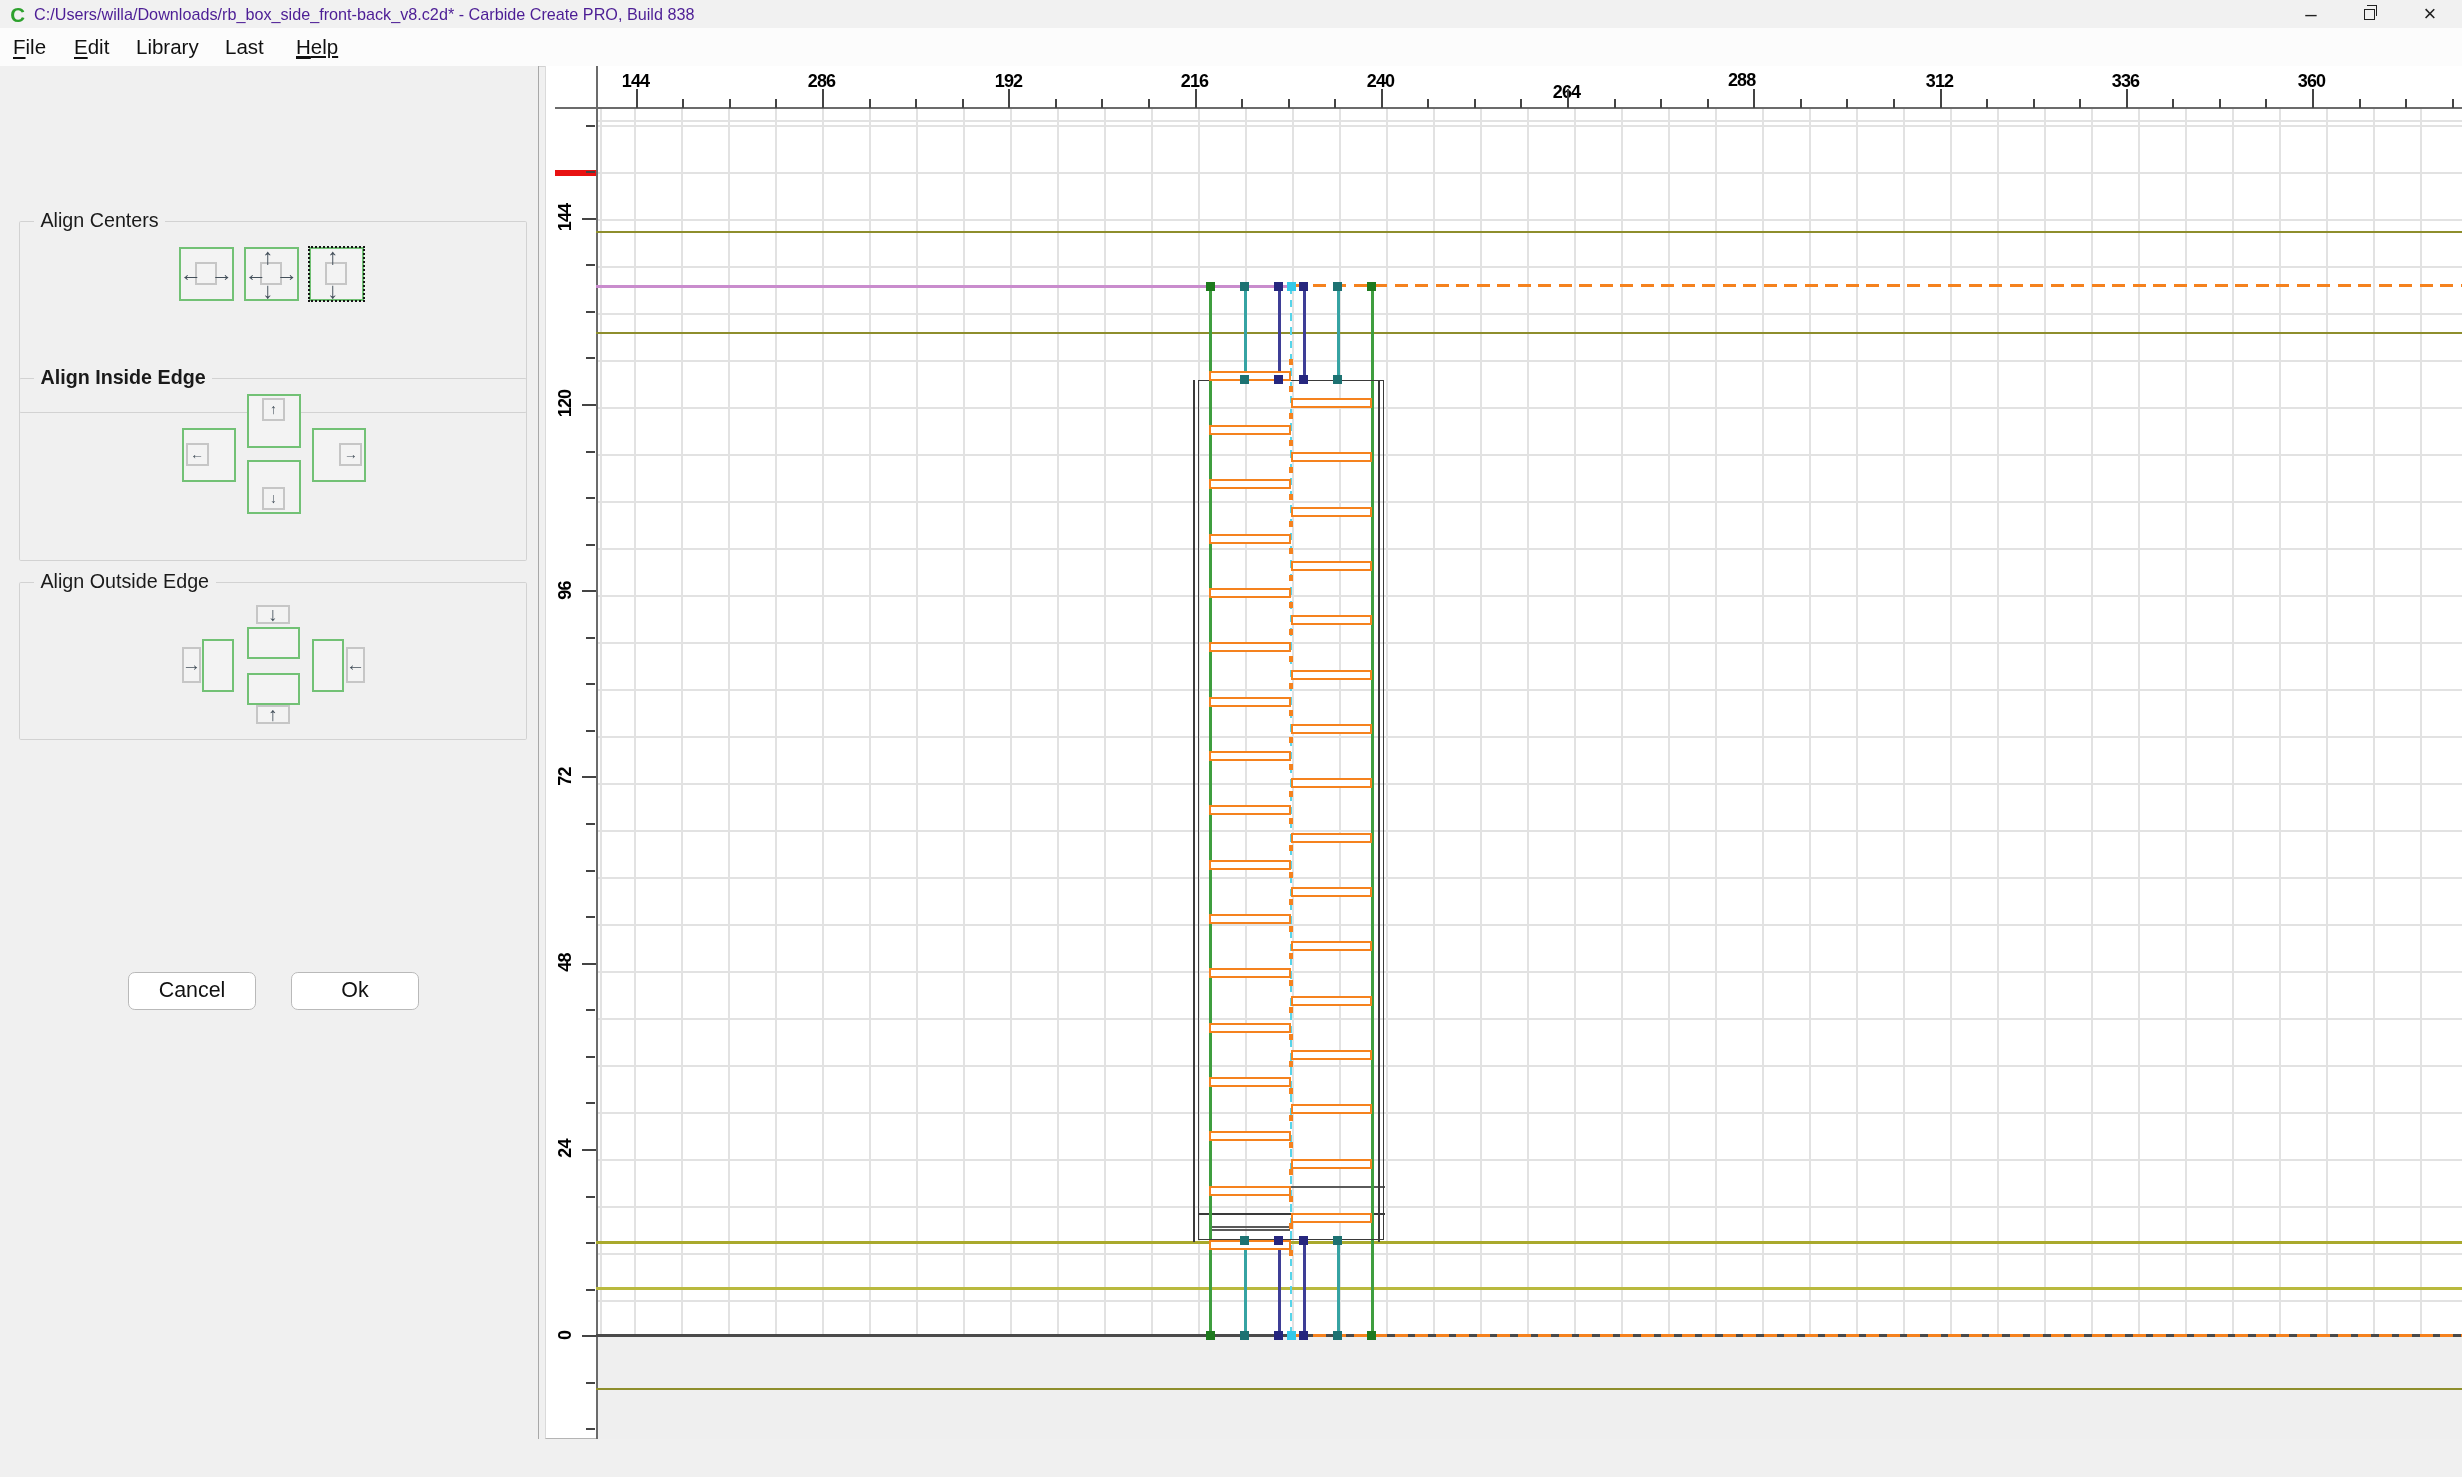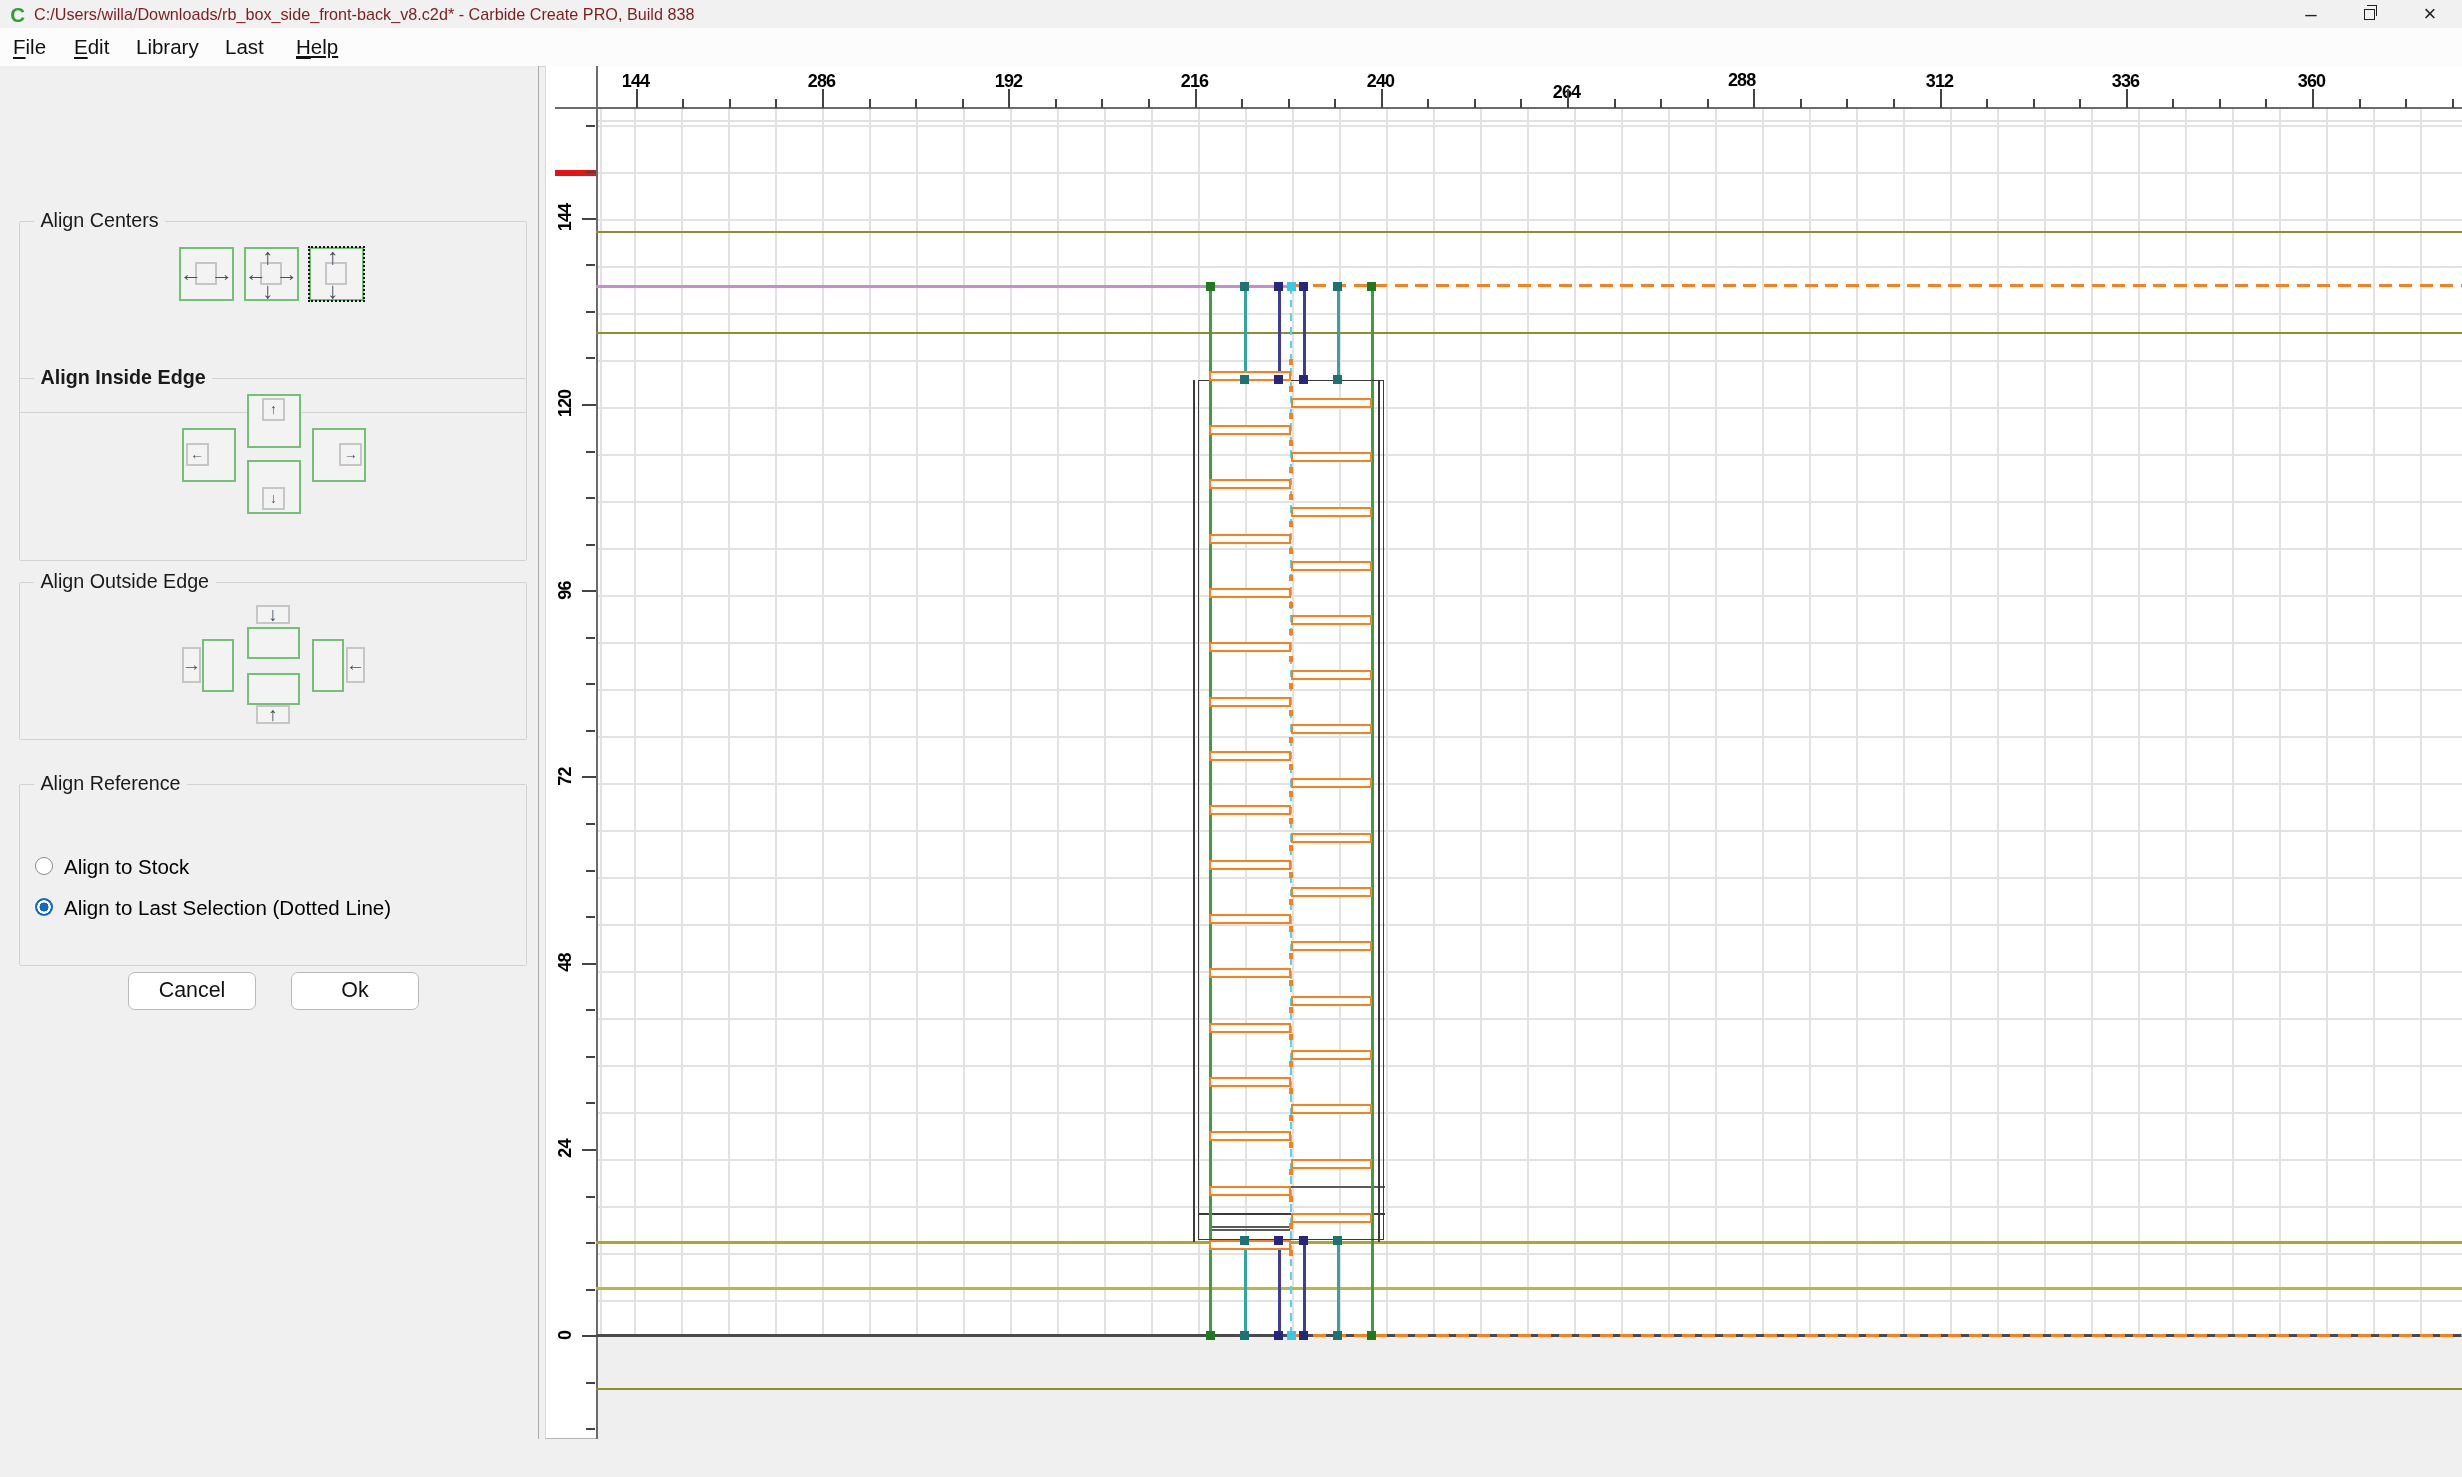--- a/index.html
+++ b/index.html
@@ -3,21 +3,21 @@
 <meta charset="utf-8">
 <style>
   html,body{margin:0;padding:0;background:#e8e8e8;}
   #app{position:relative;width:2462px;height:1477px;background:#f0f0f0;overflow:hidden;
        font-family:"Liberation Sans",sans-serif;color:#111;}
   .abs{position:absolute;}
 
   
   #titlebar{left:0;top:0;width:2462px;height:28px;background:#f1f1f1;}
   #app-icon{left:10.3px;top:2.6px;font-size:20.5px;font-weight:bold;color:#2da12d;line-height:23px;}
-  #title-text{left:34px;top:0;height:28px;line-height:28px;font-size:16.2px;color:#7f1d1d;white-space:nowrap;}
+  #title-text{left:34px;top:0;height:28px;line-height:28px;font-size:16.2px;color:#4c1d95;white-space:nowrap;}
   .winbtn{top:0;width:56px;height:28px;text-align:center;line-height:28px;font-size:20.5px;color:#222;font-weight:300;}
   #btn-min{left:2283px;}
   #btn-restore{left:2342px;}
   #btn-close{left:2402px;font-size:22px;}
   .restore-glyph{position:absolute;left:22px;top:8.5px;width:9.4px;height:9.4px;border:1.4px solid #222;background:#f1f1f1;}
   .restore-glyph::before{content:"";position:absolute;left:1.7px;top:-4.3px;width:9.4px;height:9.4px;border:1.4px solid #222;border-left:none;border-bottom:none;}
   #menubar{left:0;top:28px;width:2462px;height:38px;background:#fcfcfc;border-bottom:0.9px solid #d2d2d2;}
   .menu-item{top:0;height:37px;line-height:37px;font-size:20.5px;color:#111;}
   .menu-item u{text-decoration:underline;text-underline-offset:2.6px;}
 
@@ -129,27 +129,20 @@
       <span class="gbox" style="left:162px;top:64px;width:19px;height:36px;">
           <span style="font-size:19px;">→</span>
         </span>
       <div class="alignbtn" style="left:182px;top:56px;width:32px;height:53px;"></div>
       <div class="alignbtn" style="left:292px;top:56px;width:32px;height:53px;"></div>
       <span class="gbox" style="left:326px;top:64px;width:19px;height:36px;">
           <span style="font-size:19px;">←</span>
         </span>
     </div>
 
-    <div class="abs groupbox" style="left:19px;top:718px;width:506px;height:180px;">
-      <span class="group-label">Align Reference</span>
-      <span class="radio off" style="left:15.4px;top:72px;"></span>
-      <span class="radio-label" style="left:44px;top:70px;">Align to Stock</span>
-      <span class="radio on" style="left:15.4px;top:113px;"></span>
-      <span class="radio-label" style="left:44px;top:111px;">Align to Last Selection (Dotted Line)</span>
-    </div>
 
     <div class="dlgbtn" style="left:128px;top:906px;">Cancel</div>
     <div class="dlgbtn" style="left:291px;top:906px;">Ok</div>
   </div>
 
   <div class="abs" id="canvas">
     <div class="abs" id="grid"></div>
     <div class="abs" id="below-axis"></div>
     <div class="abs" id="ruler-corner-vline"></div>
     <div class="abs" id="ruler-top-line"></div>

